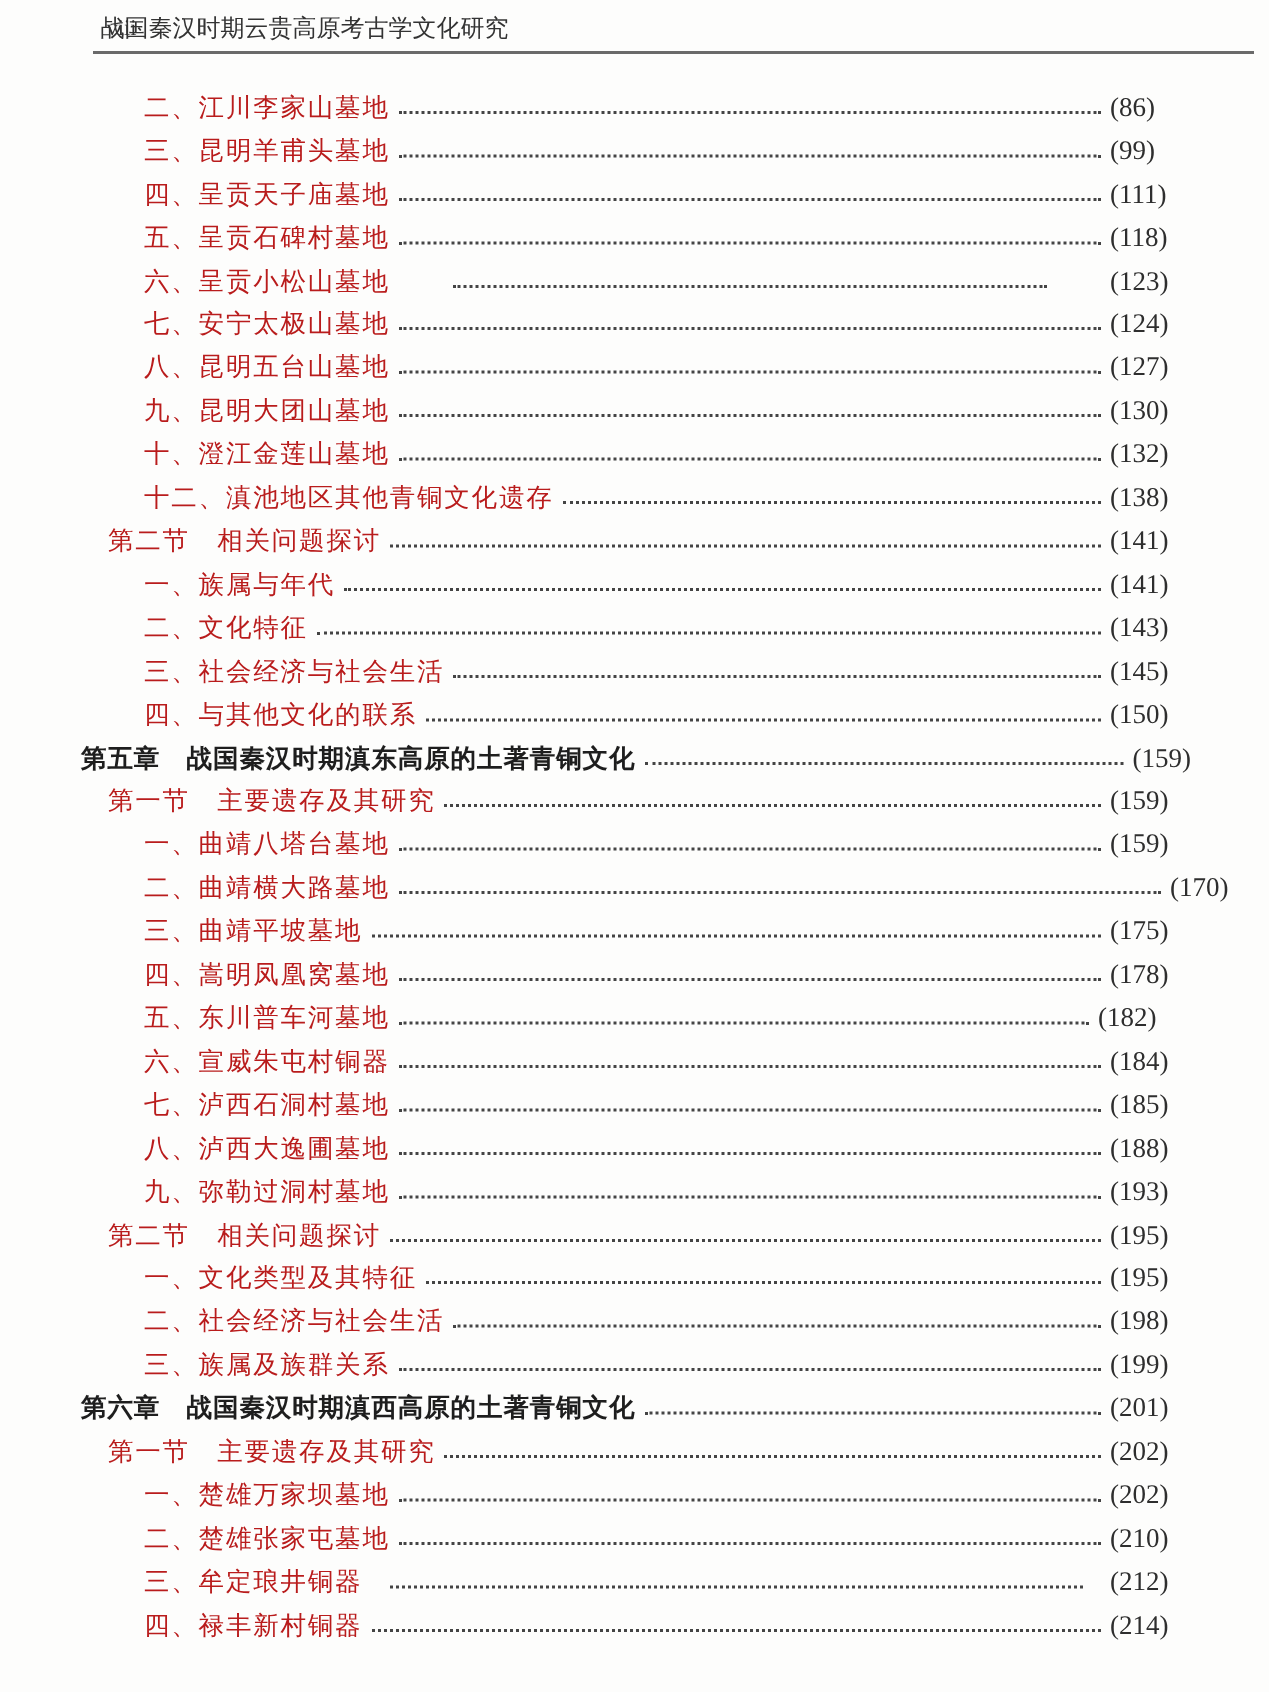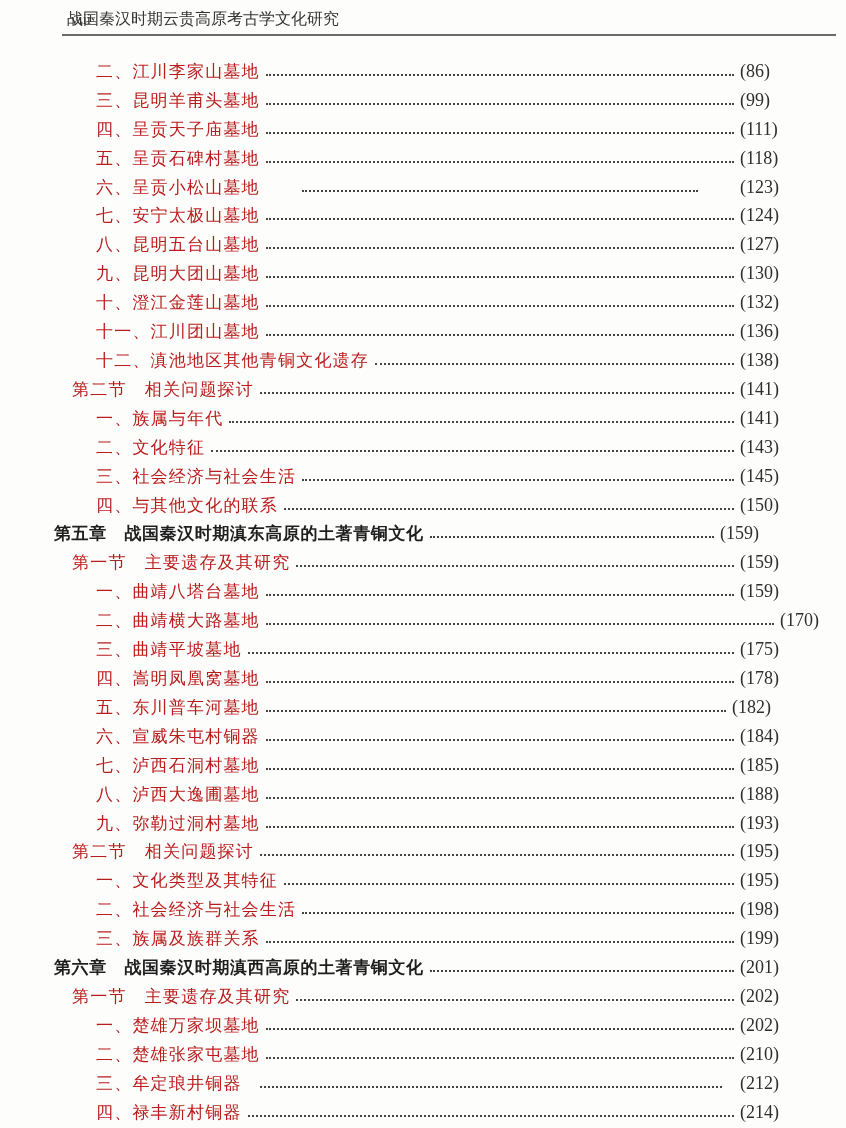--- a/index.html
+++ b/index.html
@@ -108,25 +108,20 @@
       <span class="title">九、昆明大团山墓地</span>
       <span class="leader"></span>
       <span class="page">(130)</span>
     </div>
     <div class="row item lvl-item" style="padding-right: 40px;">
       <span class="title">十、澄江金莲山墓地</span>
       <span class="leader"></span>
       <span class="page">(132)</span>
     </div>
     <div class="row item lvl-item" style="padding-right: 40px;">
-      <span class="title">十一、江川团山墓地</span>
-      <span class="leader"></span>
-      <span class="page">(136)</span>
-    </div>
-    <div class="row item lvl-item" style="padding-right: 40px;">
       <span class="title">十二、滇池地区其他青铜文化遗存</span>
       <span class="leader"></span>
       <span class="page">(138)</span>
     </div>
     <div class="row section lvl-section" style="padding-right: 40px;">
       <span class="title">第二节　相关问题探讨</span>
       <span class="leader"></span>
       <span class="page">(141)</span>
     </div>
     <div class="row item lvl-item" style="padding-right: 40px;">
@@ -142,21 +137,21 @@
     <div class="row item lvl-item" style="padding-right: 40px;">
       <span class="title">三、社会经济与社会生活</span>
       <span class="leader"></span>
       <span class="page">(145)</span>
     </div>
     <div class="row item lvl-item" style="padding-right: 40px;">
       <span class="title">四、与其他文化的联系</span>
       <span class="leader"></span>
       <span class="page">(150)</span>
     </div>
-    <div class="row chapter lvl-chapter" style="padding-right: 60px; align-items: center;">
+    <div class="row chapter lvl-chapter" style="padding-right: 25px; align-items: center;">
       <span class="title">第五章　战国秦汉时期滇东高原的土著青铜文化</span>
       <span class="leader"></span>
       <span class="page">(159)</span>
     </div>
     <div class="row section lvl-section" style="padding-right: 40px;">
       <span class="title">第一节　主要遗存及其研究</span>
       <span class="leader"></span>
       <span class="page">(159)</span>
     </div>
     <div class="row item lvl-item" style="padding-right: 40px;">

